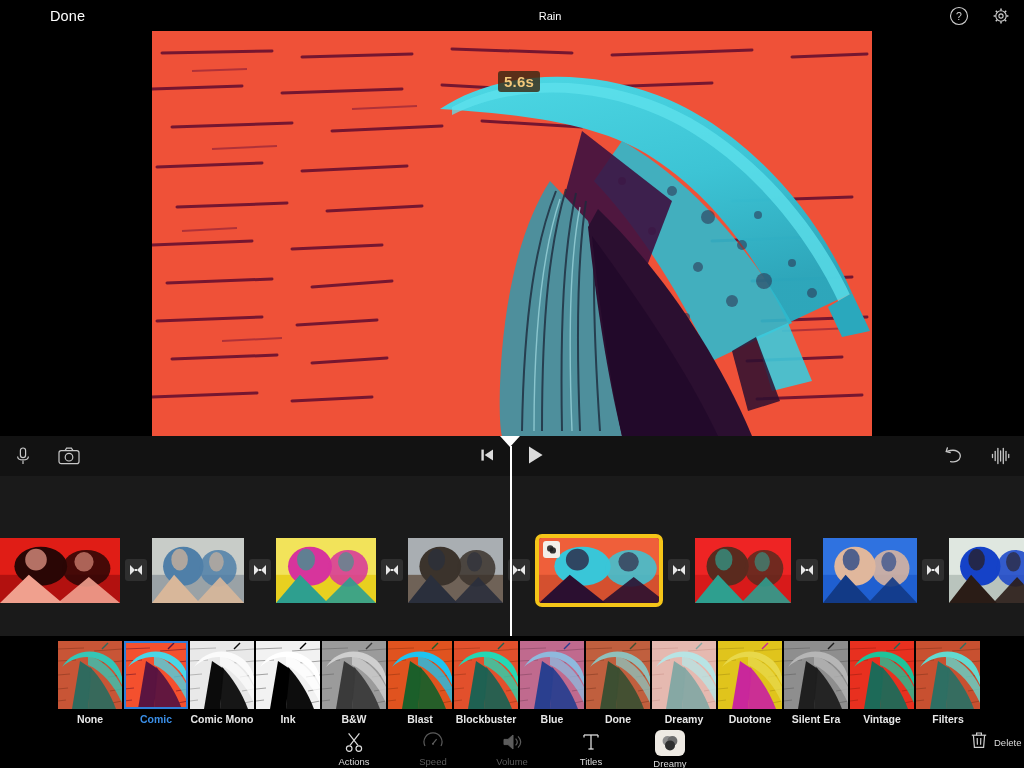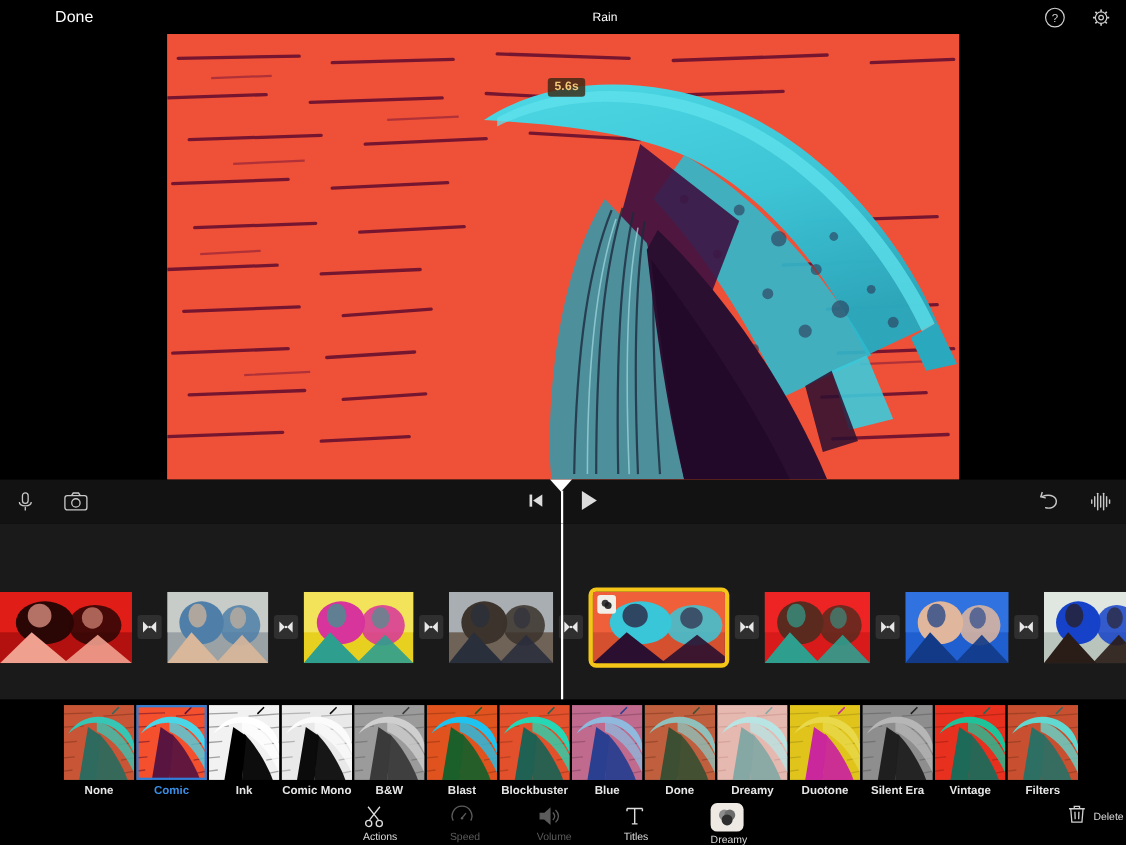--- a/index.html
+++ b/index.html
@@ -37,21 +37,21 @@
   }
   .video {
     position:absolute; left:152px; top:0px; width:720px; height:405px;
     overflow:hidden; background:#ef5138;
   }
   .vcanvas { position:absolute; inset:0; }
 
   .duration-badge {
     position:absolute; left:498px; top:40px;
     background:rgba(58,40,18,.82);
-    color:#f3c87a; font-size:11px; font-weight:bold;
+    color:#f3c87a; font-size:15px; font-weight:bold;
     padding:2px 6px 2px 6px; border-radius:3px; line-height:1.15;
     letter-spacing:.2px;
   }
 
   
   .transport {
     position:absolute; left:0; top:436px; width:1024px; height:40px;
     background:#121212;
   }
   .transport .left { position:absolute; left:10px; top:7px; display:flex; gap:20px; align-items:center; }
@@ -120,21 +120,21 @@
   
   .toolbar {
     position:absolute; left:0; top:726px; width:1024px; height:42px;
     background:#000;
   }
   .toolbar-center {
     position:absolute; left:0; width:1024px; top:4px;
     display:flex; justify-content:center; gap:31px;
   }
   .tool {
-    width:48px; display:flex; flex-direction:column; align-items:flex-start; gap:2px;text-decoration:underline;
+    width:48px; display:flex; flex-direction:column; align-items:center; gap:2px;text-decoration:underline;
   }
   .tool .glyph { height:24px; display:flex; align-items:center; justify-content:center; }
   .tool .tlabel { font-size:9.5px; color:#dcdcdc; }
   .tool.dim .tlabel { color:#5c5c5c; }
   .tool.active .glyph {
     background:#eeeae3; border-radius:6px; width:30px; height:26px;
   }
   .delete-tool {
     position:absolute; right:6px; top:4px; width:48px;
     display:flex; flex-direction:row; align-items:center; gap:6px;
@@ -548,20 +548,45 @@
               <path d="M22 20 L34 28 L30 68 L14 68 Z" fill="#5a1440"></path>
               <path d="M32 26 C42 36 52 52 58 68 L30 68 Z" fill="#5a1440" opacity="0.95"></path>
               <path d="M44 8 L50 2" stroke="#5a1440" stroke-width="1.4" fill="none"></path>
             </svg>
           </div>
           <div class="filter-label">Comic</div>
         </div>
         <div class="filter-item">
           <div class="filter-thumb">
             <svg viewBox="0 0 64 68" preserveAspectRatio="none" width="64" height="68" style="display:block">
+              <rect width="64" height="68" fill="#e9e9e9"></rect>
+              <g stroke="#9a9a9a" stroke-width="1.2" opacity="0.65">
+                <line x1="0" y1="8" x2="26" y2="7"></line>
+                <line x1="36" y1="10" x2="64" y2="8"></line>
+                <line x1="0" y1="20" x2="18" y2="19"></line>
+                <line x1="44" y1="22" x2="64" y2="20"></line>
+                <line x1="0" y1="34" x2="12" y2="33"></line>
+                <line x1="50" y1="36" x2="64" y2="34"></line>
+                <line x1="0" y1="48" x2="10" y2="47"></line>
+                <line x1="52" y1="50" x2="64" y2="48"></line>
+                <line x1="0" y1="60" x2="8" y2="59"></line>
+                <line x1="54" y1="62" x2="64" y2="60"></line>
+              </g>
+              <path d="M4 26 C14 10 34 6 50 16 C58 21 62 28 64 36 L64 44 C58 30 48 20 36 17 C24 14 12 19 4 26 Z" fill="#fbfbfb"></path>
+              <path d="M30 15 C44 18 56 30 64 46 L64 62 C56 44 44 30 30 24 Z" fill="#fbfbfb" opacity="0.78"></path>
+              <path d="M22 20 L34 28 L30 68 L14 68 Z" fill="#0b0b0b"></path>
+              <path d="M32 26 C42 36 52 52 58 68 L30 68 Z" fill="#0b0b0b" opacity="0.95"></path>
+              <path d="M44 8 L50 2" stroke="#0b0b0b" stroke-width="1.4" fill="none"></path>
+            </svg>
+          </div>
+          <div class="filter-label">Comic Mono</div>
+        </div>
+        <div class="filter-item">
+          <div class="filter-thumb">
+            <svg viewBox="0 0 64 68" preserveAspectRatio="none" width="64" height="68" style="display:block">
               <rect width="64" height="68" fill="#f2f2f2"></rect>
               <g stroke="#777777" stroke-width="1.2" opacity="0.65">
                 <line x1="0" y1="8" x2="26" y2="7"></line>
                 <line x1="36" y1="10" x2="64" y2="8"></line>
                 <line x1="0" y1="20" x2="18" y2="19"></line>
                 <line x1="44" y1="22" x2="64" y2="20"></line>
                 <line x1="0" y1="34" x2="12" y2="33"></line>
                 <line x1="50" y1="36" x2="64" y2="34"></line>
                 <line x1="0" y1="48" x2="10" y2="47"></line>
                 <line x1="52" y1="50" x2="64" y2="48"></line>
@@ -569,45 +594,20 @@
                 <line x1="54" y1="62" x2="64" y2="60"></line>
               </g>
               <path d="M4 26 C14 10 34 6 50 16 C58 21 62 28 64 36 L64 44 C58 30 48 20 36 17 C24 14 12 19 4 26 Z" fill="#ffffff"></path>
               <path d="M30 15 C44 18 56 30 64 46 L64 62 C56 44 44 30 30 24 Z" fill="#ffffff" opacity="0.78"></path>
               <path d="M22 20 L34 28 L30 68 L14 68 Z" fill="#000000"></path>
               <path d="M32 26 C42 36 52 52 58 68 L30 68 Z" fill="#000000" opacity="0.95"></path>
               <path d="M44 8 L50 2" stroke="#000000" stroke-width="1.4" fill="none"></path>
             </svg>
           </div>
           <div class="filter-label">Ink</div>
-        </div>
-        <div class="filter-item">
-          <div class="filter-thumb">
-            <svg viewBox="0 0 64 68" preserveAspectRatio="none" width="64" height="68" style="display:block">
-              <rect width="64" height="68" fill="#e9e9e9"></rect>
-              <g stroke="#9a9a9a" stroke-width="1.2" opacity="0.65">
-                <line x1="0" y1="8" x2="26" y2="7"></line>
-                <line x1="36" y1="10" x2="64" y2="8"></line>
-                <line x1="0" y1="20" x2="18" y2="19"></line>
-                <line x1="44" y1="22" x2="64" y2="20"></line>
-                <line x1="0" y1="34" x2="12" y2="33"></line>
-                <line x1="50" y1="36" x2="64" y2="34"></line>
-                <line x1="0" y1="48" x2="10" y2="47"></line>
-                <line x1="52" y1="50" x2="64" y2="48"></line>
-                <line x1="0" y1="60" x2="8" y2="59"></line>
-                <line x1="54" y1="62" x2="64" y2="60"></line>
-              </g>
-              <path d="M4 26 C14 10 34 6 50 16 C58 21 62 28 64 36 L64 44 C58 30 48 20 36 17 C24 14 12 19 4 26 Z" fill="#fbfbfb"></path>
-              <path d="M30 15 C44 18 56 30 64 46 L64 62 C56 44 44 30 30 24 Z" fill="#fbfbfb" opacity="0.78"></path>
-              <path d="M22 20 L34 28 L30 68 L14 68 Z" fill="#0b0b0b"></path>
-              <path d="M32 26 C42 36 52 52 58 68 L30 68 Z" fill="#0b0b0b" opacity="0.95"></path>
-              <path d="M44 8 L50 2" stroke="#0b0b0b" stroke-width="1.4" fill="none"></path>
-            </svg>
-          </div>
-          <div class="filter-label">Comic Mono</div>
         </div>
         <div class="filter-item">
           <div class="filter-thumb">
             <svg viewBox="0 0 64 68" preserveAspectRatio="none" width="64" height="68" style="display:block">
               <rect width="64" height="68" fill="#9b9b9b"></rect>
               <g stroke="#6d6d6d" stroke-width="1.2" opacity="0.65">
                 <line x1="0" y1="8" x2="26" y2="7"></line>
                 <line x1="36" y1="10" x2="64" y2="8"></line>
                 <line x1="0" y1="20" x2="18" y2="19"></line>
                 <line x1="44" y1="22" x2="64" y2="20"></line>

